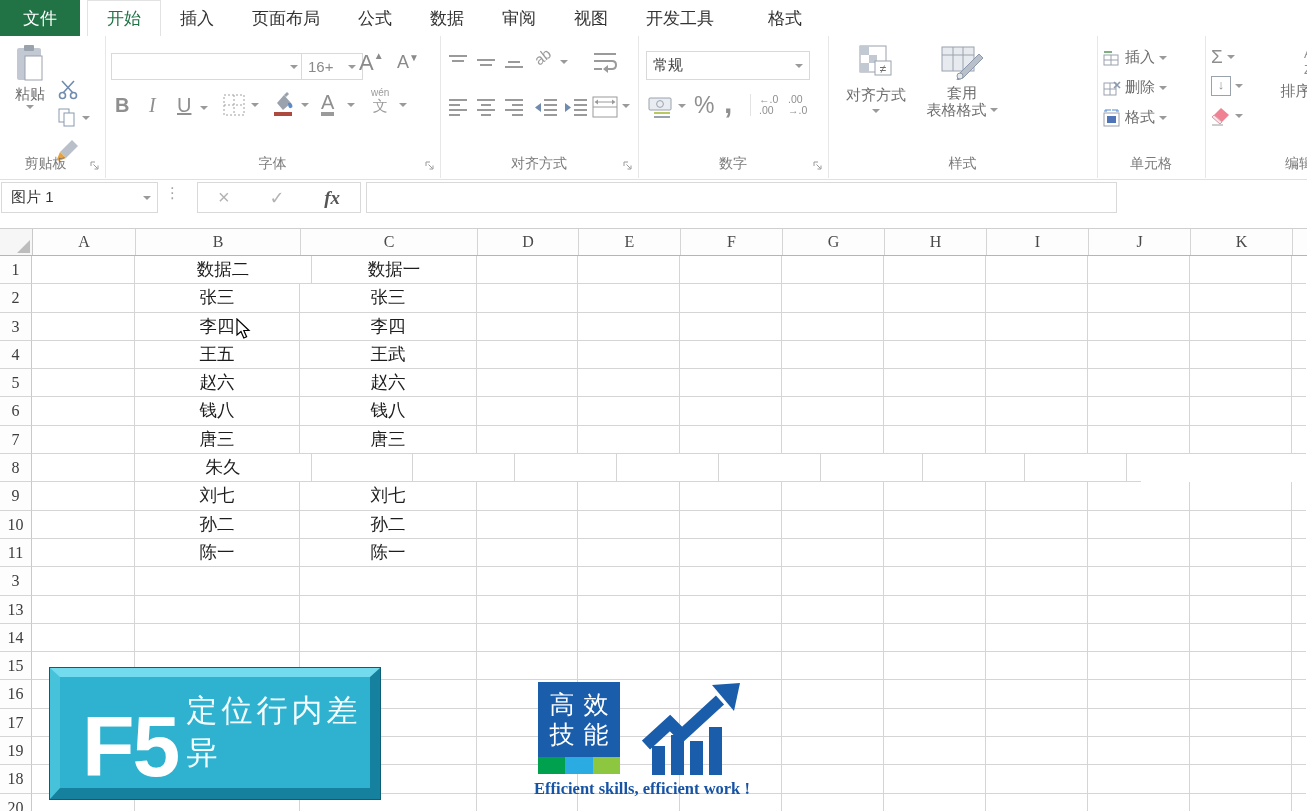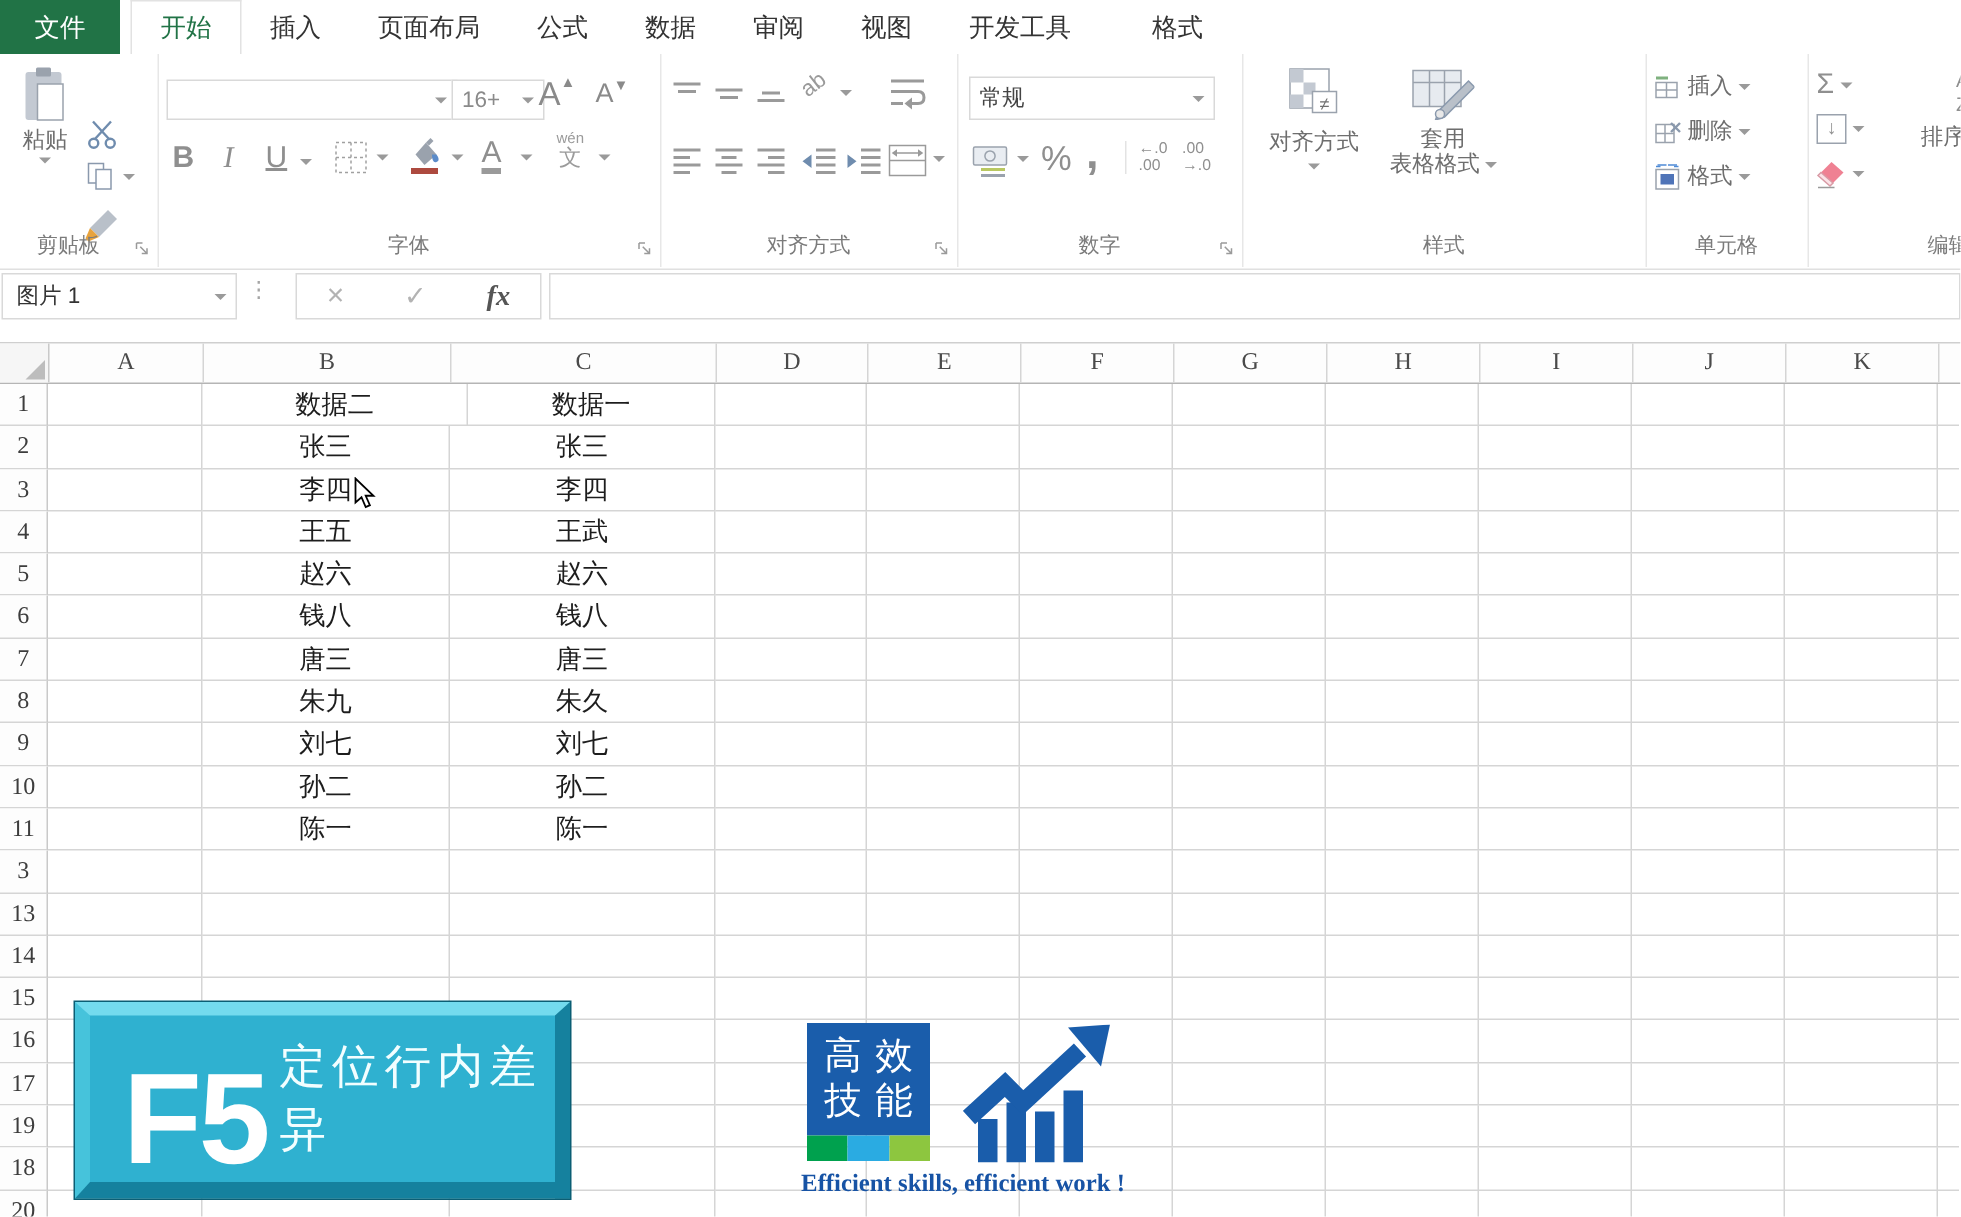--- a/index.html
+++ b/index.html
@@ -23,21 +23,21 @@
   .grp{position:absolute;top:0;height:142px;border-right:1px solid #e7e7e7;}
   .grp-label{position:absolute;bottom:5px;left:0;right:0;text-align:center;font-size:14px;color:#7b7b7b;}
   .launcher{position:absolute;bottom:7px;right:5px;}
   .dd{display:inline-block;width:0;height:0;border-left:4px solid transparent;border-right:4px solid transparent;border-top:4px solid #9a9a9a;vertical-align:middle;}
   .abs{position:absolute;}
   .combo{position:absolute;border:1px solid #d9d9d9;background:#fff;color:#8a8a8a;font-size:15px;display:flex;align-items:center;padding:0 6px;justify-content:space-between;}
   .bigbtn{position:absolute;display:flex;flex-direction:column;align-items:center;color:#6e6e6e;font-size:15px;line-height:17px;text-align:center;}
   .minirow{position:absolute;display:flex;align-items:center;gap:4px;color:#6e6e6e;font-size:15px;}
   svg.ic{display:block;}
   
-  .frow{position:absolute;left:0;top:180px;width:1307px;height:36px;background:#fff;}
+  .frow{position:absolute;left:0;top:180px;width:1117px;height:36px;background:#fff;}
   .namebox{position:absolute;left:1px;top:2px;width:146px;height:29px;border:1px solid #d9d9d9;display:flex;align-items:center;font-size:15px;color:#333;padding-left:9px;justify-content:space-between;}
   .fdots{position:absolute;left:165px;top:4px;color:#a5a5a5;font-size:15px;letter-spacing:0;}
   .fbtns{position:absolute;left:197px;top:2px;width:162px;height:29px;border:1px solid #d9d9d9;display:flex;align-items:center;justify-content:space-around;}
   .finput{position:absolute;left:366px;top:2px;right:0;height:29px;border:1px solid #d9d9d9;background:#fff;font-size:15px;color:#222;display:flex;align-items:center;padding-left:6px;}
   .fx{font-family:"Liberation Serif",serif;font-style:italic;font-weight:bold;color:#555;font-size:19px;}
   .fcancel{color:#b3b3b3;font-size:20px;}
   .fenter{color:#b3b3b3;font-size:18px;}
   
   .sheet{position:absolute;left:0;top:228px;width:1307px;}
   .colhdrs{display:flex;height:26px;border-top:1px solid #cfcfcf;border-bottom:1px solid #b5b5b5;background:#fdfdfd;}
@@ -512,21 +512,20 @@
         <div class="cell" style="width: 102px;"></div>
         <div class="cell" style="width: 102px;"></div>
         <div class="cell" style="width: 102px;"></div>
         <div class="cell" style="width: 102px;"></div>
         <div class="cell" style="width: 102px;"></div>
         <div class="cell" style="width: 14px; border-right: none;"></div>
       </div>
       <div class="row">
         <div class="rowh">8</div>
         <div class="cell" style="width: 103px;"></div>
-        <div class="cell" style="width: 165px;">朱九</div>
         <div class="cell" style="width: 177px;">朱久</div>
         <div class="cell" style="width: 101px;"></div>
         <div class="cell" style="width: 102px;"></div>
         <div class="cell" style="width: 102px;"></div>
         <div class="cell" style="width: 102px;"></div>
         <div class="cell" style="width: 102px;"></div>
         <div class="cell" style="width: 102px;"></div>
         <div class="cell" style="width: 102px;"></div>
         <div class="cell" style="width: 102px;"></div>
         <div class="cell" style="width: 14px; border-right: none;"></div>

